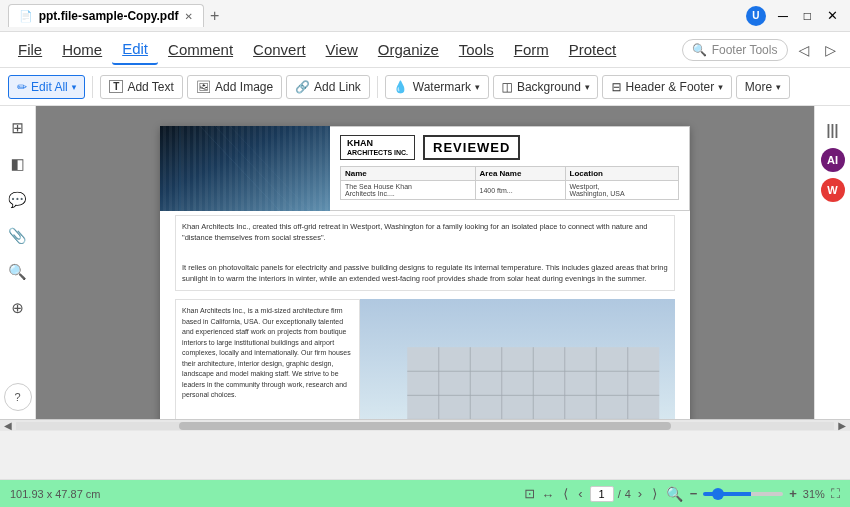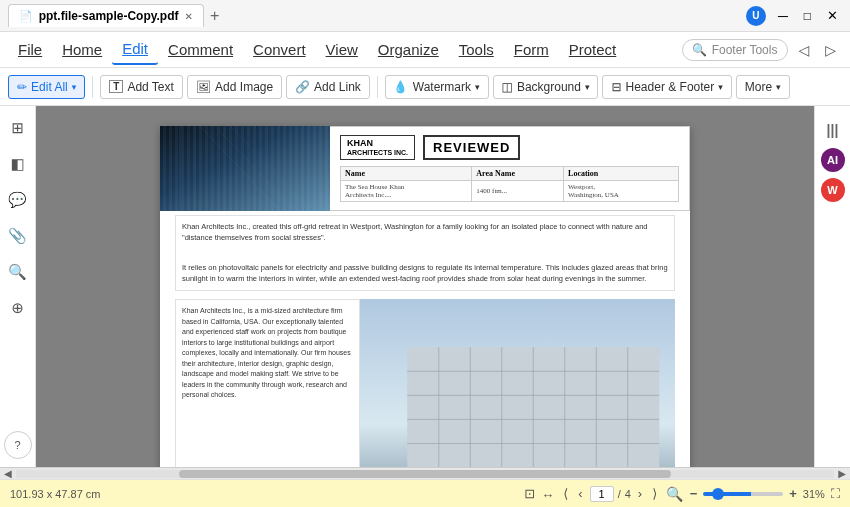--- a/index.html
+++ b/index.html
@@ -200,21 +200,20 @@
       border: 2px solid #333;
       padding: 3px 8px;
       font-size: 13px;
       font-weight: bold;
       letter-spacing: 1px;
     }
     .pdf-table {
       width: 100%;
       border-collapse: collapse;
       font-size: 8px;
-      font-family: Liberation Serif, serif;
     }
     .pdf-table th {
       background: #f5f5f5;
       border: 0.5px solid #ccc;
       padding: 2px 4px;
       text-align: left;
       font-weight: 600;
     }
     .pdf-table td {
       border: 0.5px solid #ccc;
@@ -282,29 +281,30 @@
     .pdf-bottom-right {
       flex: 1;
       background: linear-gradient(180deg, #b8cfe0 0%, #d0e0ec 30%, #7090a8 70%, #506070 100%);
       min-height: 120px;
       position: relative;
       overflow: hidden;
     }
 
     
     .status-bar {
-      background: #fef9c3;
+      background: #86efac;
       height: 28px;
       border-top: 1px solid #e0e0e0;
       display: flex;
       align-items: center;
       padding: 0 10px;
       font-size: 11px;
       color: #555;
       gap: 8px;
+      margin-top: 48px;
     }
     .status-left { display: flex; align-items: center; gap: 8px; }
     .page-nav { display: flex; align-items: center; gap: 4px; }
     .nav-btn { cursor: pointer; color: #555; padding: 1px 3px; font-size: 13px; }
     .page-input { width: 24px; text-align: center; border: 1px solid #ccc; border-radius: 2px; font-size: 11px; padding: 1px; }
     .zoom-slider {
       -webkit-appearance: none;
       width: 80px;
       height: 4px;
       border-radius: 2px;

